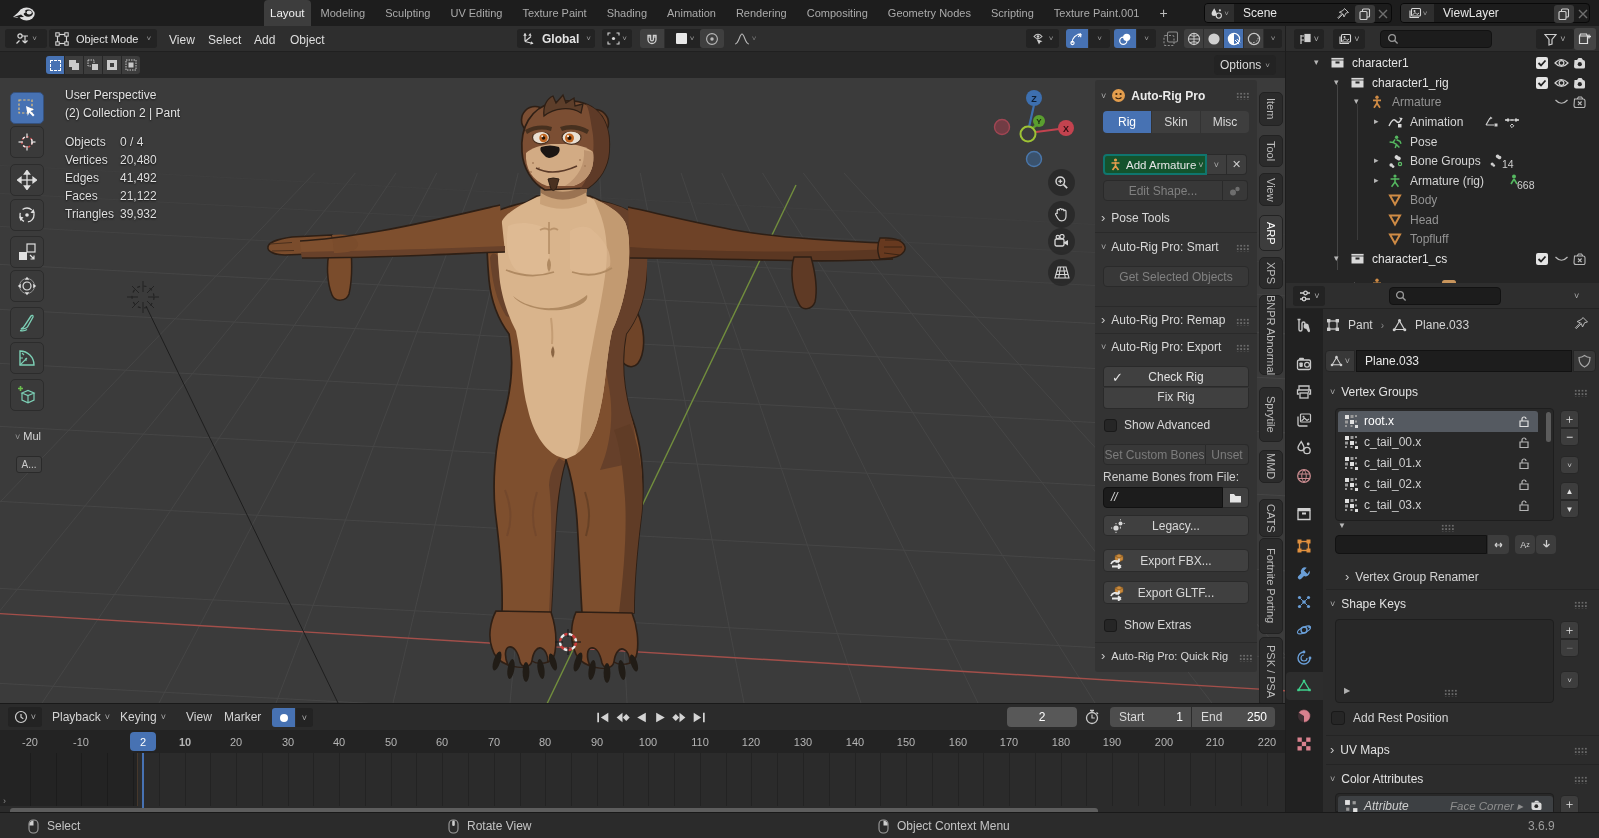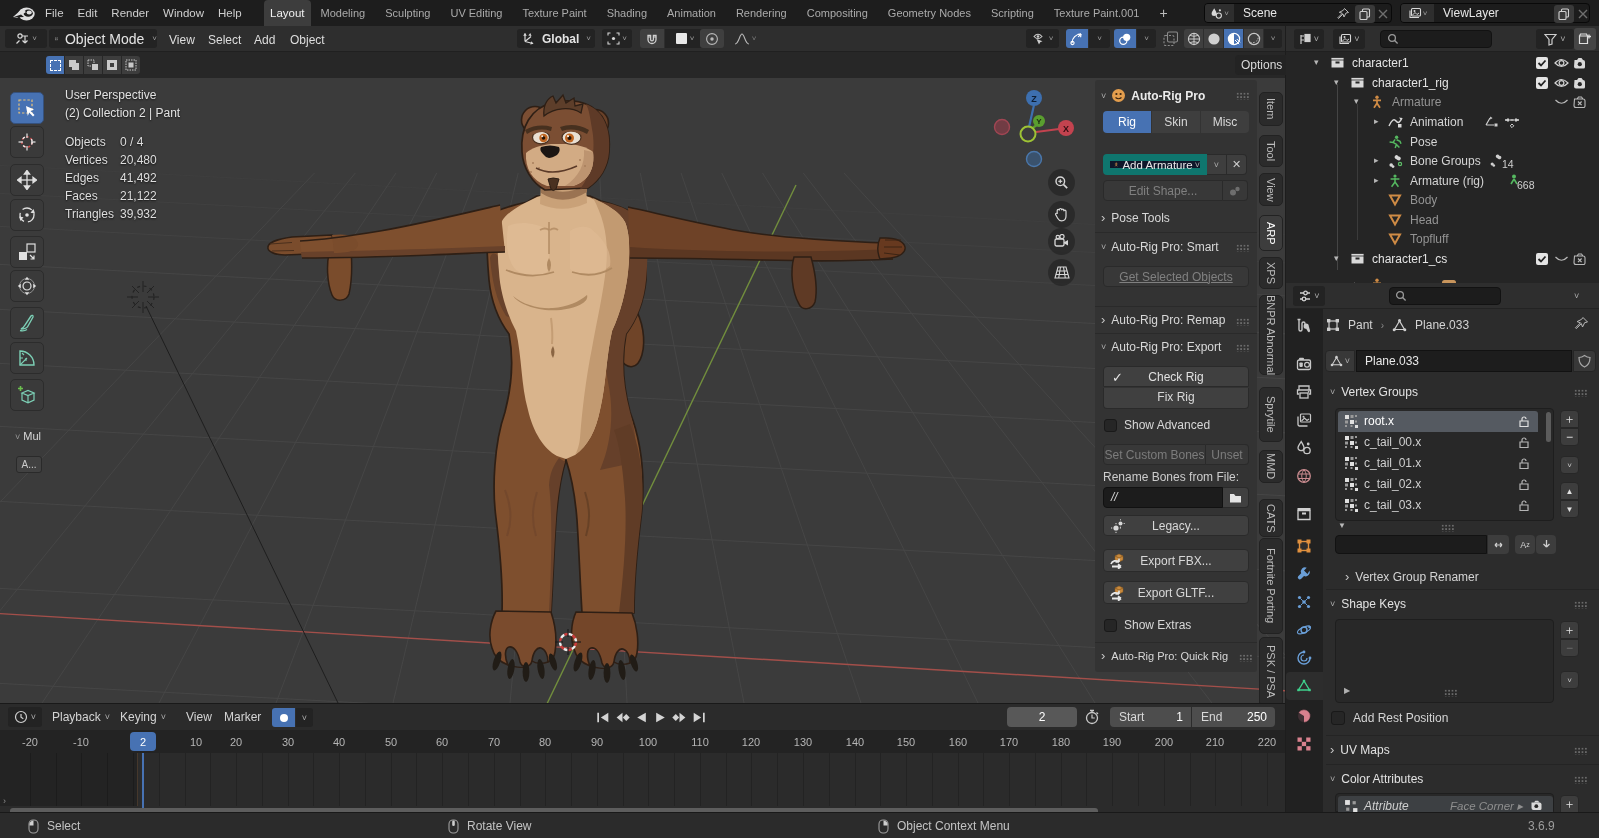--- a/index.html
+++ b/index.html
@@ -14,27 +14,20 @@
 
 <div class="abs" id="topbar" style="left:0;top:0;width:1599px;height:26px;background:#1d1d1d;">
 
   <svg class="abs" style="left:12px;top:4px" width="26" height="18" viewBox="0 0 26 18">
     <ellipse cx="14.5" cy="10" rx="8.2" ry="6.5" fill="#dededf"></ellipse>
     <ellipse cx="16.2" cy="9.2" rx="4.6" ry="3.6" fill="#1d1d1d"></ellipse>
     <ellipse cx="17.2" cy="8.6" rx="2.6" ry="2.0" fill="#dededf"></ellipse>
     <path d="M1,13 L10,5 L14,8 L5,14 Z" fill="#dededf"></path>
     <path d="M0.5,13.5 L9,10.5 L12,13 Z" fill="#1d1d1d"></path>
   </svg>
-  <div class="row" style="position:absolute;left:38px;top:0;height:26px;gap:0;">
-    <div class="txt" style="padding:0 7px;font-size:11.5px;color:#cfcfcf">File</div>
-    <div class="txt" style="padding:0 7px;font-size:11.5px;color:#cfcfcf">Edit</div>
-    <div class="txt" style="padding:0 7px;font-size:11.5px;color:#cfcfcf">Render</div>
-    <div class="txt" style="padding:0 7px;font-size:11.5px;color:#cfcfcf">Window</div>
-    <div class="txt" style="padding:0 7px;font-size:11.5px;color:#cfcfcf">Help</div>
-  </div>
   <div class="row" style="position:absolute;left:264px;top:0;height:26px;">
     <div class="txt" style="padding:0 6px;background:#3d3d3d;border-radius:4px 4px 0 0;color:#f0f0f0;height:26px;display:flex;align-items:center;font-size:11.5px;">Layout</div>
     <div class="tabx">Modeling</div>
     <div class="tabx">Sculpting</div>
     <div class="tabx">UV Editing</div>
     <div class="tabx">Texture Paint</div>
     <div class="tabx">Shading</div>
     <div class="tabx">Animation</div>
     <div class="tabx">Rendering</div>
     <div class="tabx">Compositing</div>
@@ -106,21 +99,21 @@
   </div>
 
   <div class="abs row" style="left:49px;top:3px;width:108px;height:19px;background:#232323;border-radius:3px;">
     <svg style="margin-left:6px" width="14" height="14" viewBox="0 0 14 14">
         <rect x="2.5" y="2.5" width="9" height="9" fill="none" stroke="#d8d8d8" stroke-width="1.2"></rect>
         <rect x="0.8" y="0.8" width="3.4" height="3.4" fill="#2e2e2e" stroke="#d8d8d8" stroke-width="1"></rect>
         <rect x="9.8" y="0.8" width="3.4" height="3.4" fill="#2e2e2e" stroke="#d8d8d8" stroke-width="1"></rect>
         <rect x="0.8" y="9.8" width="3.4" height="3.4" fill="#2e2e2e" stroke="#d8d8d8" stroke-width="1"></rect>
         <rect x="9.8" y="9.8" width="3.4" height="3.4" fill="#2e2e2e" stroke="#d8d8d8" stroke-width="1"></rect>
       </svg>
-    <span class="txt" style="margin-left:7px;color:#e4e4e4;font-size:14px;">Object Mode</span>
+    <span class="txt" style="margin-left:7px;color:#e4e4e4;font-size:11px;">Object Mode</span>
     <span style="color:#9f9f9f;font-size:8px;margin-left:8px;">˅</span>
   </div>
   <div class="txt abs" style="left:169px;top:7px;color:#dedede;">View</div>
   <div class="txt abs" style="left:208px;top:7px;color:#dedede;">Select</div>
   <div class="txt abs" style="left:254px;top:7px;color:#dedede;">Add</div>
   <div class="txt abs" style="left:290px;top:7px;color:#dedede;">Object</div>
 
   <div class="abs row" style="left:517px;top:3px;width:78px;height:19px;background:#232323;border-radius:3px;">
     <svg style="margin-left:5px" width="14" height="14" viewBox="0 0 14 14">
         <path d="M3,1.5 v8 M3,9.5 l8,2 M3,9.5 l6,-5" fill="none" stroke="#d8d8d8" stroke-width="1.2"></path>
@@ -259,21 +252,21 @@
           <path d="M1,1 h10 v10 h-10 Z M4,4 v4 h4 v-4 Z" fill="#c9c9c9" fill-rule="evenodd"></path>
         </svg>
     </div>
     <div class="row" style="width:18px;height:18px;background:#3d3d3d;border-radius:0 3px 3px 0;margin-left:1px;justify-content:center;">
       <svg width="12" height="12" viewBox="0 0 12 12">
           <rect x="1" y="1" width="10" height="10" fill="none" stroke="#c9c9c9" stroke-dasharray="1.5 1" stroke-width="1"></rect>
           <rect x="3.5" y="3.5" width="5" height="5" fill="#c9c9c9"></rect>
         </svg>
     </div>
   </div>
-  <div class="abs row" style="left:1214px;top:3px;width:62px;height:20px;background:#232323;border-radius:4px;justify-content:center;gap:4px;margin-left:21px;">
+  <div class="abs row" style="left:1214px;top:3px;width:62px;height:20px;background:#232323;border-radius:4px;justify-content:center;gap:4px;">
     <span class="txt" style="color:#d8d8d8;">Options</span>
       <span style="color:#9f9f9f;font-size:8px;">˅</span>
   </div>
 </div>
 
 <div class="abs" id="viewport" style="left:0;top:78px;width:1285px;height:625px;background:#3b3b3b;overflow:hidden;">
 <svg class="abs" style="left:0;top:0" width="1285" height="625" viewBox="0 0 1285 625">
 
   <g stroke="#464646" stroke-width="1" fill="none">
     <line x1="314.5" y1="95" x2="-192" y2="625"></line>
@@ -590,21 +583,21 @@
   </div>
   <div class="dots" style="left:141px;top:12px;"></div>
 
   <div class="abs row" style="left:8px;top:31px;width:146px;height:22px;">
     <div class="row" style="flex:1;height:22px;background:#4772b3;border-radius:4px 0 0 4px;justify-content:center;color:#fff;">Rig</div>
     <div class="row" style="flex:1;height:22px;background:#3e3e3e;justify-content:center;margin-left:1px;">Skin</div>
     <div class="row" style="flex:1;height:22px;background:#3e3e3e;border-radius:0 4px 4px 0;justify-content:center;margin-left:1px;">Misc</div>
   </div>
 
   <div class="abs row" style="left:8px;top:74px;height:21px;width:146px;">
-    <div class="row" style="width:104px;height:21px;background:#0f172a;border:7px solid #0f766e;border-radius:4px 0 0 4px;">
+    <div class="row" style="width:104px;height:21px;background:#14532d;border:2px solid #0f766e;border-radius:4px 0 0 4px;">
       <svg style="margin-left:4px" width="13" height="13" viewBox="0 0 13 13">
             <circle cx="6.5" cy="2" r="1.6" fill="#e39d4d"></circle>
             <path d="M6.5,4 L6.5,8 M2.5,5 L10.5,5 M6.5,8 L3.5,12 M6.5,8 L9.5,12" stroke="#e39d4d" stroke-width="1.7" fill="none"></path>
           </svg>
       <span style="margin-left:4px;color:#e6e6e6;white-space:nowrap;font-size:11.5px;">Add Armature</span>
           <span class="caret" style="margin-left:2px;">˅</span>
     </div>
     <div class="row" style="width:20px;height:21px;background:#3e3e3e;border:1px solid #2a2a2a;border-left:none;justify-content:center;">
           <span class="caret">˅</span>
         </div>
@@ -619,21 +612,21 @@
             <circle cx="8.5" cy="4" r="2.2" fill="#6e6e6e"></circle>
           </svg>
     </div>
   </div>
 
   <div class="abs row" style="left:6px;top:131px;gap:6px;"><span class="carets">›</span> Pose Tools</div>
   <div class="abs" style="left:0;top:152px;width:162px;height:1px;background:#2a2a2a;"></div>
 
   <div class="abs row" style="left:6px;top:160px;gap:5px;"><span class="caret">˅</span> Auto-Rig Pro: Smart</div>
   <div class="dots" style="left:141px;top:164px;"></div>
-  <div class="abs row" style="left:8px;top:186px;width:146px;height:21px;background:#383838;border:1px solid #2a2a2a;border-radius:4px;justify-content:center;color:#808080;text-decoration:underline;">Get Selected Objects</div>
+  <div class="abs row" style="left:8px;top:186px;width:146px;height:21px;background:#383838;border:1px solid #2a2a2a;border-radius:4px;justify-content:center;color:#808080;">Get Selected Objects</div>
   <div class="abs" style="left:0;top:226px;width:162px;height:1px;background:#2a2a2a;"></div>
 
   <div class="abs row" style="left:6px;top:233px;gap:6px;"><span class="carets">›</span> Auto-Rig Pro: Remap</div>
   <div class="dots" style="left:141px;top:238px;"></div>
   <div class="abs" style="left:0;top:253px;width:162px;height:1px;background:#2a2a2a;"></div>
 
   <div class="abs row" style="left:6px;top:260px;gap:5px;"><span class="caret">˅</span> Auto-Rig Pro: Export</div>
   <div class="dots" style="left:141px;top:264px;"></div>
   <div class="abs" style="left:8px;top:286px;width:146px;height:21px;background:#404040;border:1px solid #2a2a2a;border-radius:4px 4px 0 0;color:#e0e0e0;">
     <span style="position:absolute;left:8px;top:3px;color:#e8e8e8;font-size:13px;">✓</span>
@@ -1321,21 +1314,21 @@
     </div>
   <div class="abs row" style="left:1192px;top:3px;width:83px;height:20px;background:#4d4d4d;border-radius:0 4px 4px 0;">
       <span style="margin-left:9px;color:#d9d9d9;">End</span>
       <span style="position:absolute;right:8px;color:#fff;">250</span>
     </div>
 
   <div class="abs" style="left:0;top:26px;width:1285px;height:23px;background:#232323;"></div>
   <div class="abs" id="ruler" style="left:0;top:26px;width:1285px;height:23px;color:#b5b5b5;font-size:11px;">
       <span style="position:absolute;top:6px;transform:translateX(-50%);left:30px;">-20</span>
       <span style="position:absolute;top:6px;transform:translateX(-50%);left:81px;">-10</span>
-      <span style="position:absolute;top:6px;transform:translateX(-50%);left:196px;">10</span>
+      <span style="position:absolute;top:6px;transform:translateX(-50%);left:185px;font-weight:bold;">10</span>
       <span style="position:absolute;top:6px;transform:translateX(-50%);left:236px;">20</span>
       <span style="position:absolute;top:6px;transform:translateX(-50%);left:288px;">30</span>
       <span style="position:absolute;top:6px;transform:translateX(-50%);left:339px;">40</span>
       <span style="position:absolute;top:6px;transform:translateX(-50%);left:391px;">50</span>
       <span style="position:absolute;top:6px;transform:translateX(-50%);left:442px;">60</span>
       <span style="position:absolute;top:6px;transform:translateX(-50%);left:494px;">70</span>
       <span style="position:absolute;top:6px;transform:translateX(-50%);left:545px;">80</span>
       <span style="position:absolute;top:6px;transform:translateX(-50%);left:597px;">90</span>
       <span style="position:absolute;top:6px;transform:translateX(-50%);left:648px;">100</span>
       <span style="position:absolute;top:6px;transform:translateX(-50%);left:700px;">110</span>

